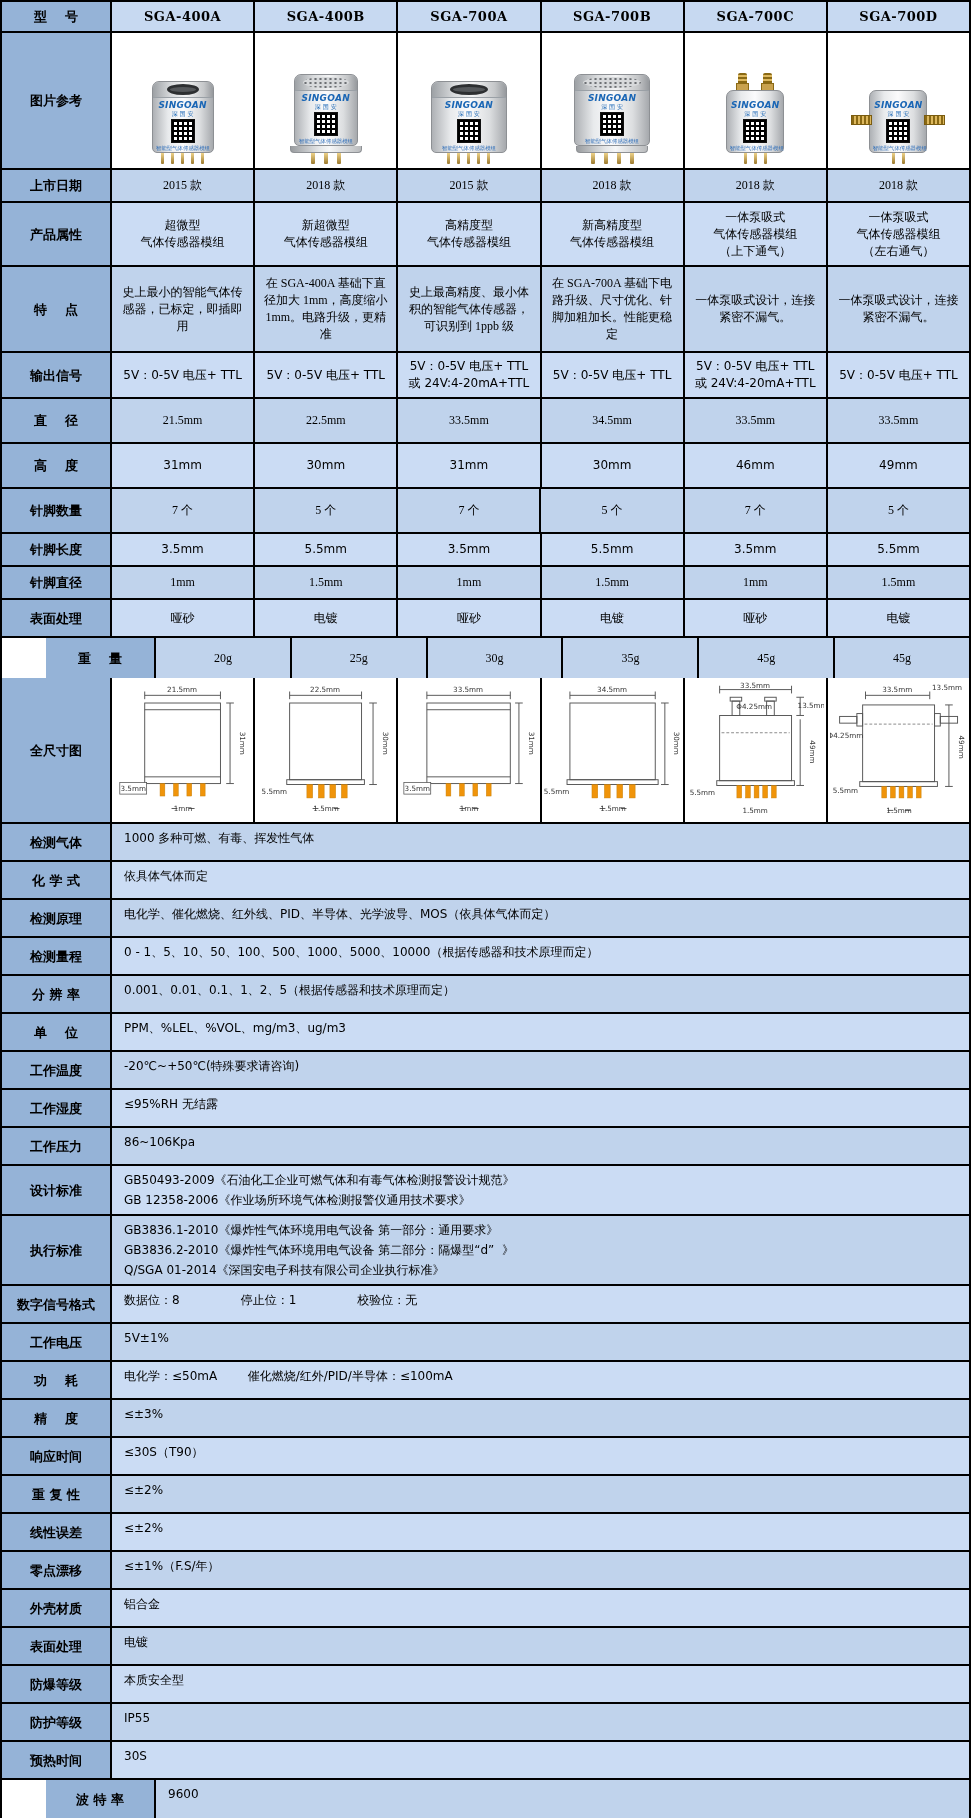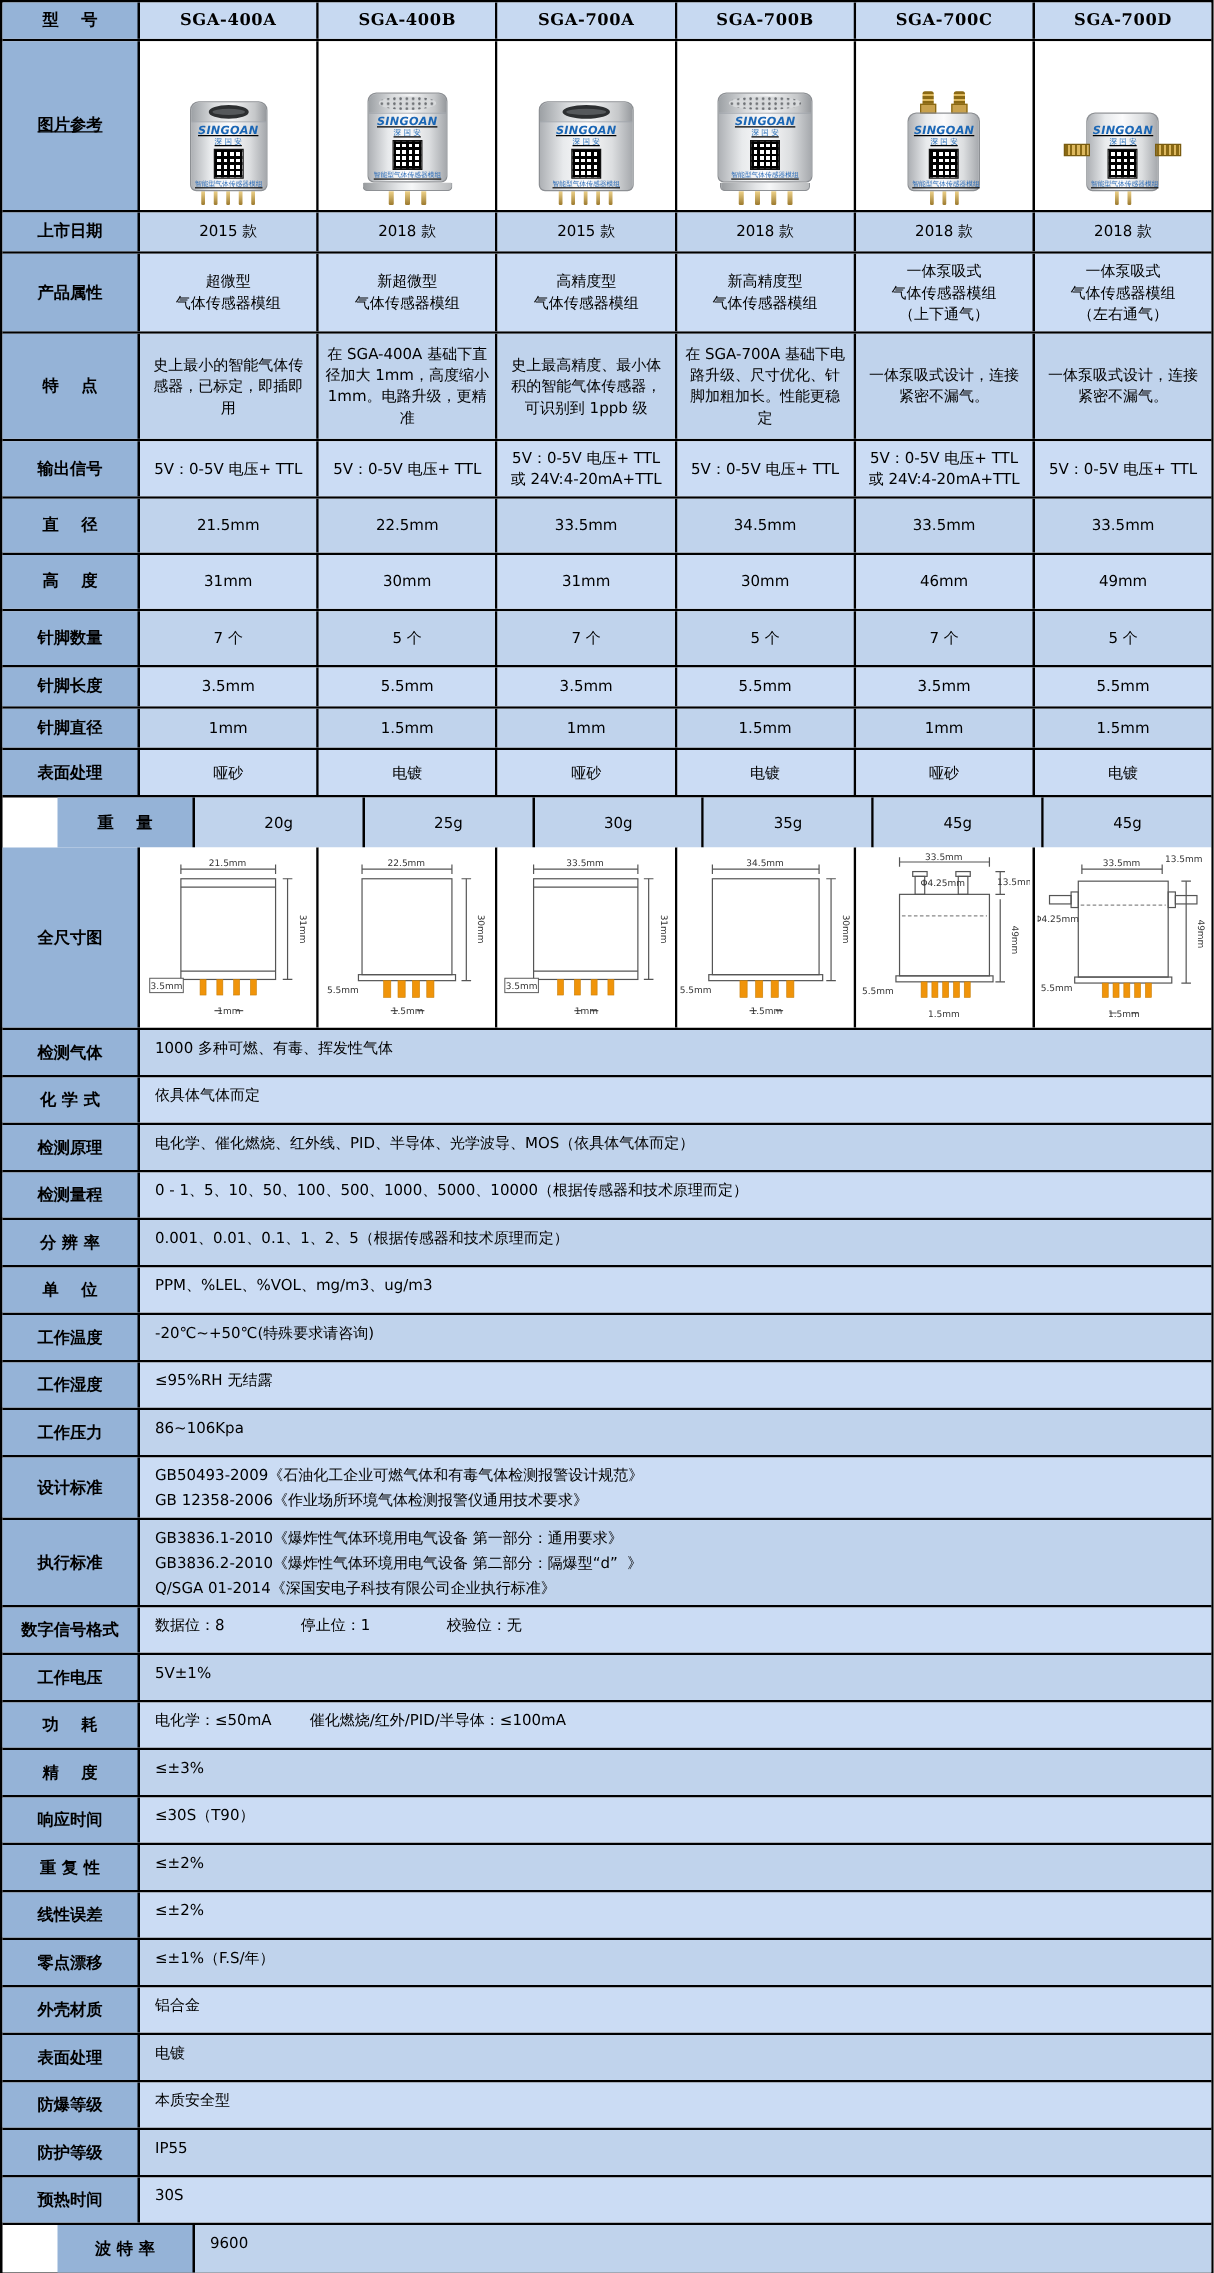--- a/index.html
+++ b/index.html
@@ -6,26 +6,26 @@
   body{font-family:"DejaVu Sans","Liberation Sans",sans-serif;color:#000;}
   .sheet{width:971px;box-sizing:border-box;border:2px solid #000;background:#fff;}
   .row{display:flex;box-sizing:border-box;border-bottom:2px solid #000;}
   .row:last-child{border-bottom:none;margin-left:44px;}
   .cell{box-sizing:border-box;border-right:2px solid #000;display:flex;flex-direction:column;align-items:center;justify-content:center;text-align:center;overflow:hidden;}
   .cell:last-child{border-right:none;}
   .label-cell{width:110px;flex:0 0 110px;background:#95b3d7;font-weight:bold;font-size:13px;line-height:17px;white-space:pre-wrap;}
   .value-cell{flex:1;font-size:12px;line-height:17px;padding:2px 5px;}
   .value-cell .val{white-space:pre-line;}
   .shade-light .value-cell{background:#cbdcf4;}
-  .shade-dark .value-cell{background:#c0d3ec;}
+  .shade-dark .value-cell{background:#c0d3ec;font-family:Liberation Serif, serif;}
   
   .row-header{height:31px;}
   .row-header .model-cell{flex:1;background:#c7d9f1;display:flex;align-items:center;justify-content:center;font-family:"DejaVu Serif","Liberation Serif",serif;font-weight:bold;font-size:13px;letter-spacing:.5px;}
   
-  .row-photo{height:137px;text-decoration:underline;}
+  .row-photo{height:137px;}
   .photo-cell{flex:1;background:#fff;justify-content:flex-end;padding-bottom:4px;position:relative;}
   .sensor{position:relative;display:flex;flex-direction:column;align-items:center;}
   .shell{position:relative;width:64px;background:linear-gradient(90deg,#aeb1b5,#e8eaec 25%,#fbfbfc 50%,#dcdee0 78%,#a6a9ad);border:1px solid #8d9094;border-radius:7px 7px 5px 5px;box-sizing:border-box;}
   .cap{height:15px;border-bottom:1px solid #9aa0a6;position:relative;border-radius:7px 7px 0 0;background:linear-gradient(90deg,#9da1a5,#d9dbdd 30%,#f2f3f4 55%,#c5c7c9 85%,#96999d);}
   .cap.ring::after{content:"";position:absolute;left:14px;right:14px;top:2px;bottom:2px;border-radius:50%;border:3px solid #2d2f31;background:#55585b;}
   .cap.dots::after{content:"";position:absolute;left:8px;right:8px;top:2px;bottom:2px;border-radius:50%;background-image:radial-gradient(#6d7074 1px,transparent 1.4px);background-size:5px 4px;background-color:#d7d9db;}
   .face{padding-top:3px;}
   .logo{color:#1a66b5;font-weight:bold;font-style:italic;font-size:9px;line-height:9px;text-align:center;letter-spacing:.2px;}
   .logo-sub{color:#1a66b5;font-size:6px;line-height:7px;text-align:center;}
   .qr{width:22px;height:22px;margin:2px auto 1px;background:#fff;border:1px solid #111;background-image:repeating-linear-gradient(0deg,#000 0 2px,transparent 2px 5px),repeating-linear-gradient(90deg,#000 0 2px,transparent 2px 5px);}
@@ -337,21 +337,21 @@
         <div class="cell value-cell">
           <span class="val">30mm</span>
         </div>
         <div class="cell value-cell">
           <span class="val">46mm</span>
         </div>
         <div class="cell value-cell">
           <span class="val">49mm</span>
         </div>
       </div>
-      <div class="row spec-row shade-dark" style="height: 45px;">
+      <div class="row spec-row shade-dark" style="height: 45px; justify-content: flex-end;">
         <div class="cell label-cell">针脚数量</div>
         <div class="cell value-cell">
           <span class="val">7 个</span>
         </div>
         <div class="cell value-cell">
           <span class="val">5 个</span>
         </div>
         <div class="cell value-cell">
           <span class="val">7 个</span>
         </div>

